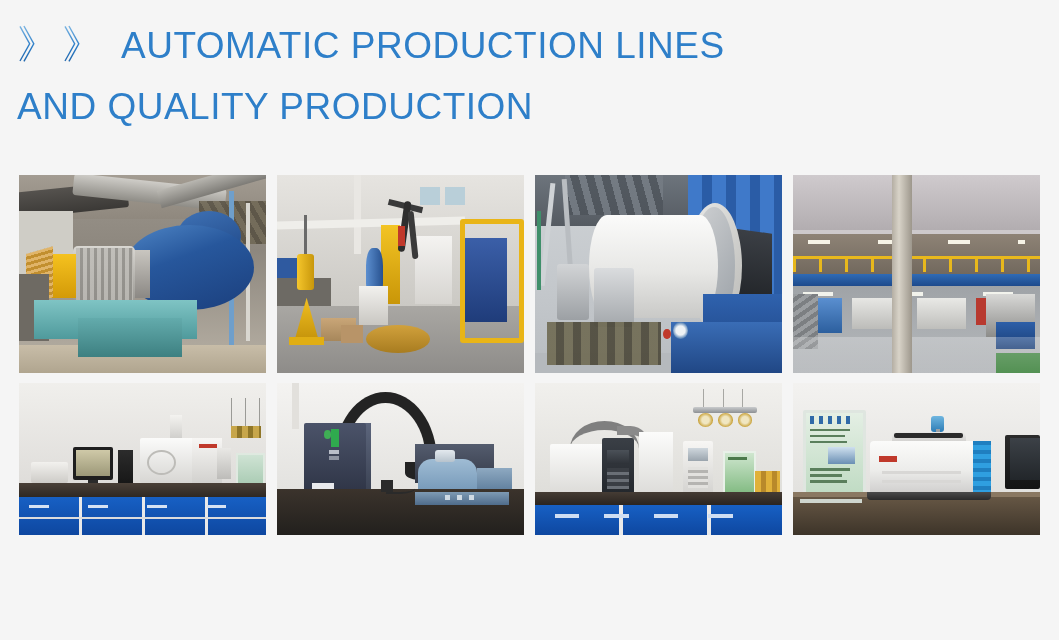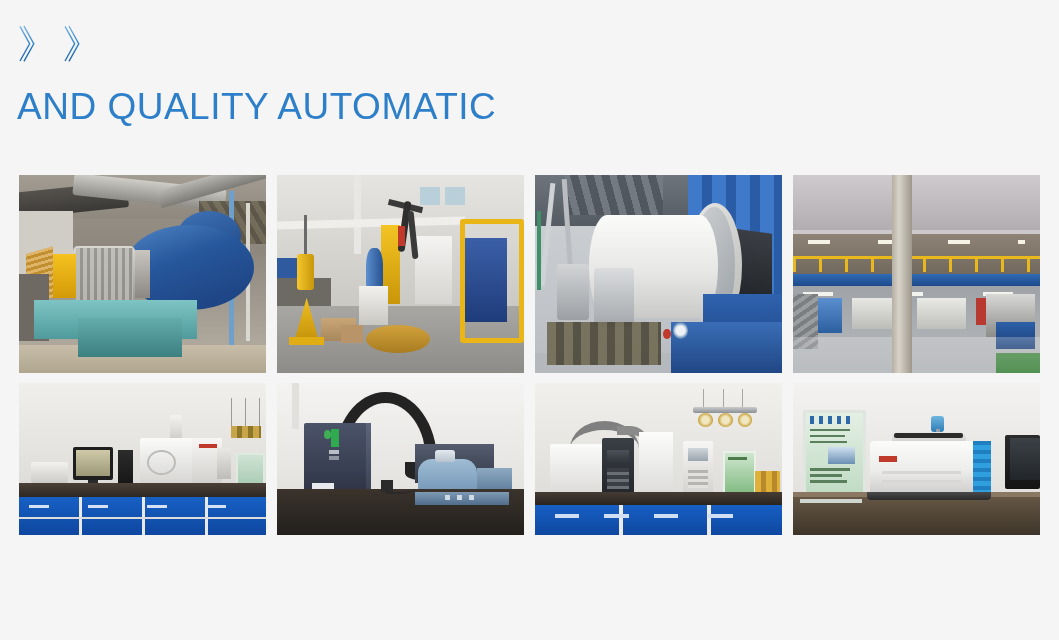--- a/index.html
+++ b/index.html
@@ -399,23 +399,24 @@
 <body>
 
 <div class="page">
 
   <div class="heading-block">
     <div class="heading-line">
       <span class="chevrons">
         <span class="chev">》</span>
         <span class="chev">》</span>
       </span>
+      <span class="heading-text">AUTOMATIC PRODUCTION LINES</span>
     </div>
     <div class="heading-line second">
-      <span class="heading-text">AND QUALITY AUTOMATIC</span>
+      <span class="heading-text">AND QUALITY PRODUCTION</span>
     </div>
   </div>
 
   <div class="grid">
 
     <div class="cell row1">
       <div class="photo p1">
         <div class="ceil"></div>
           <div class="duct1"></div>
           <div class="duct2"></div>

